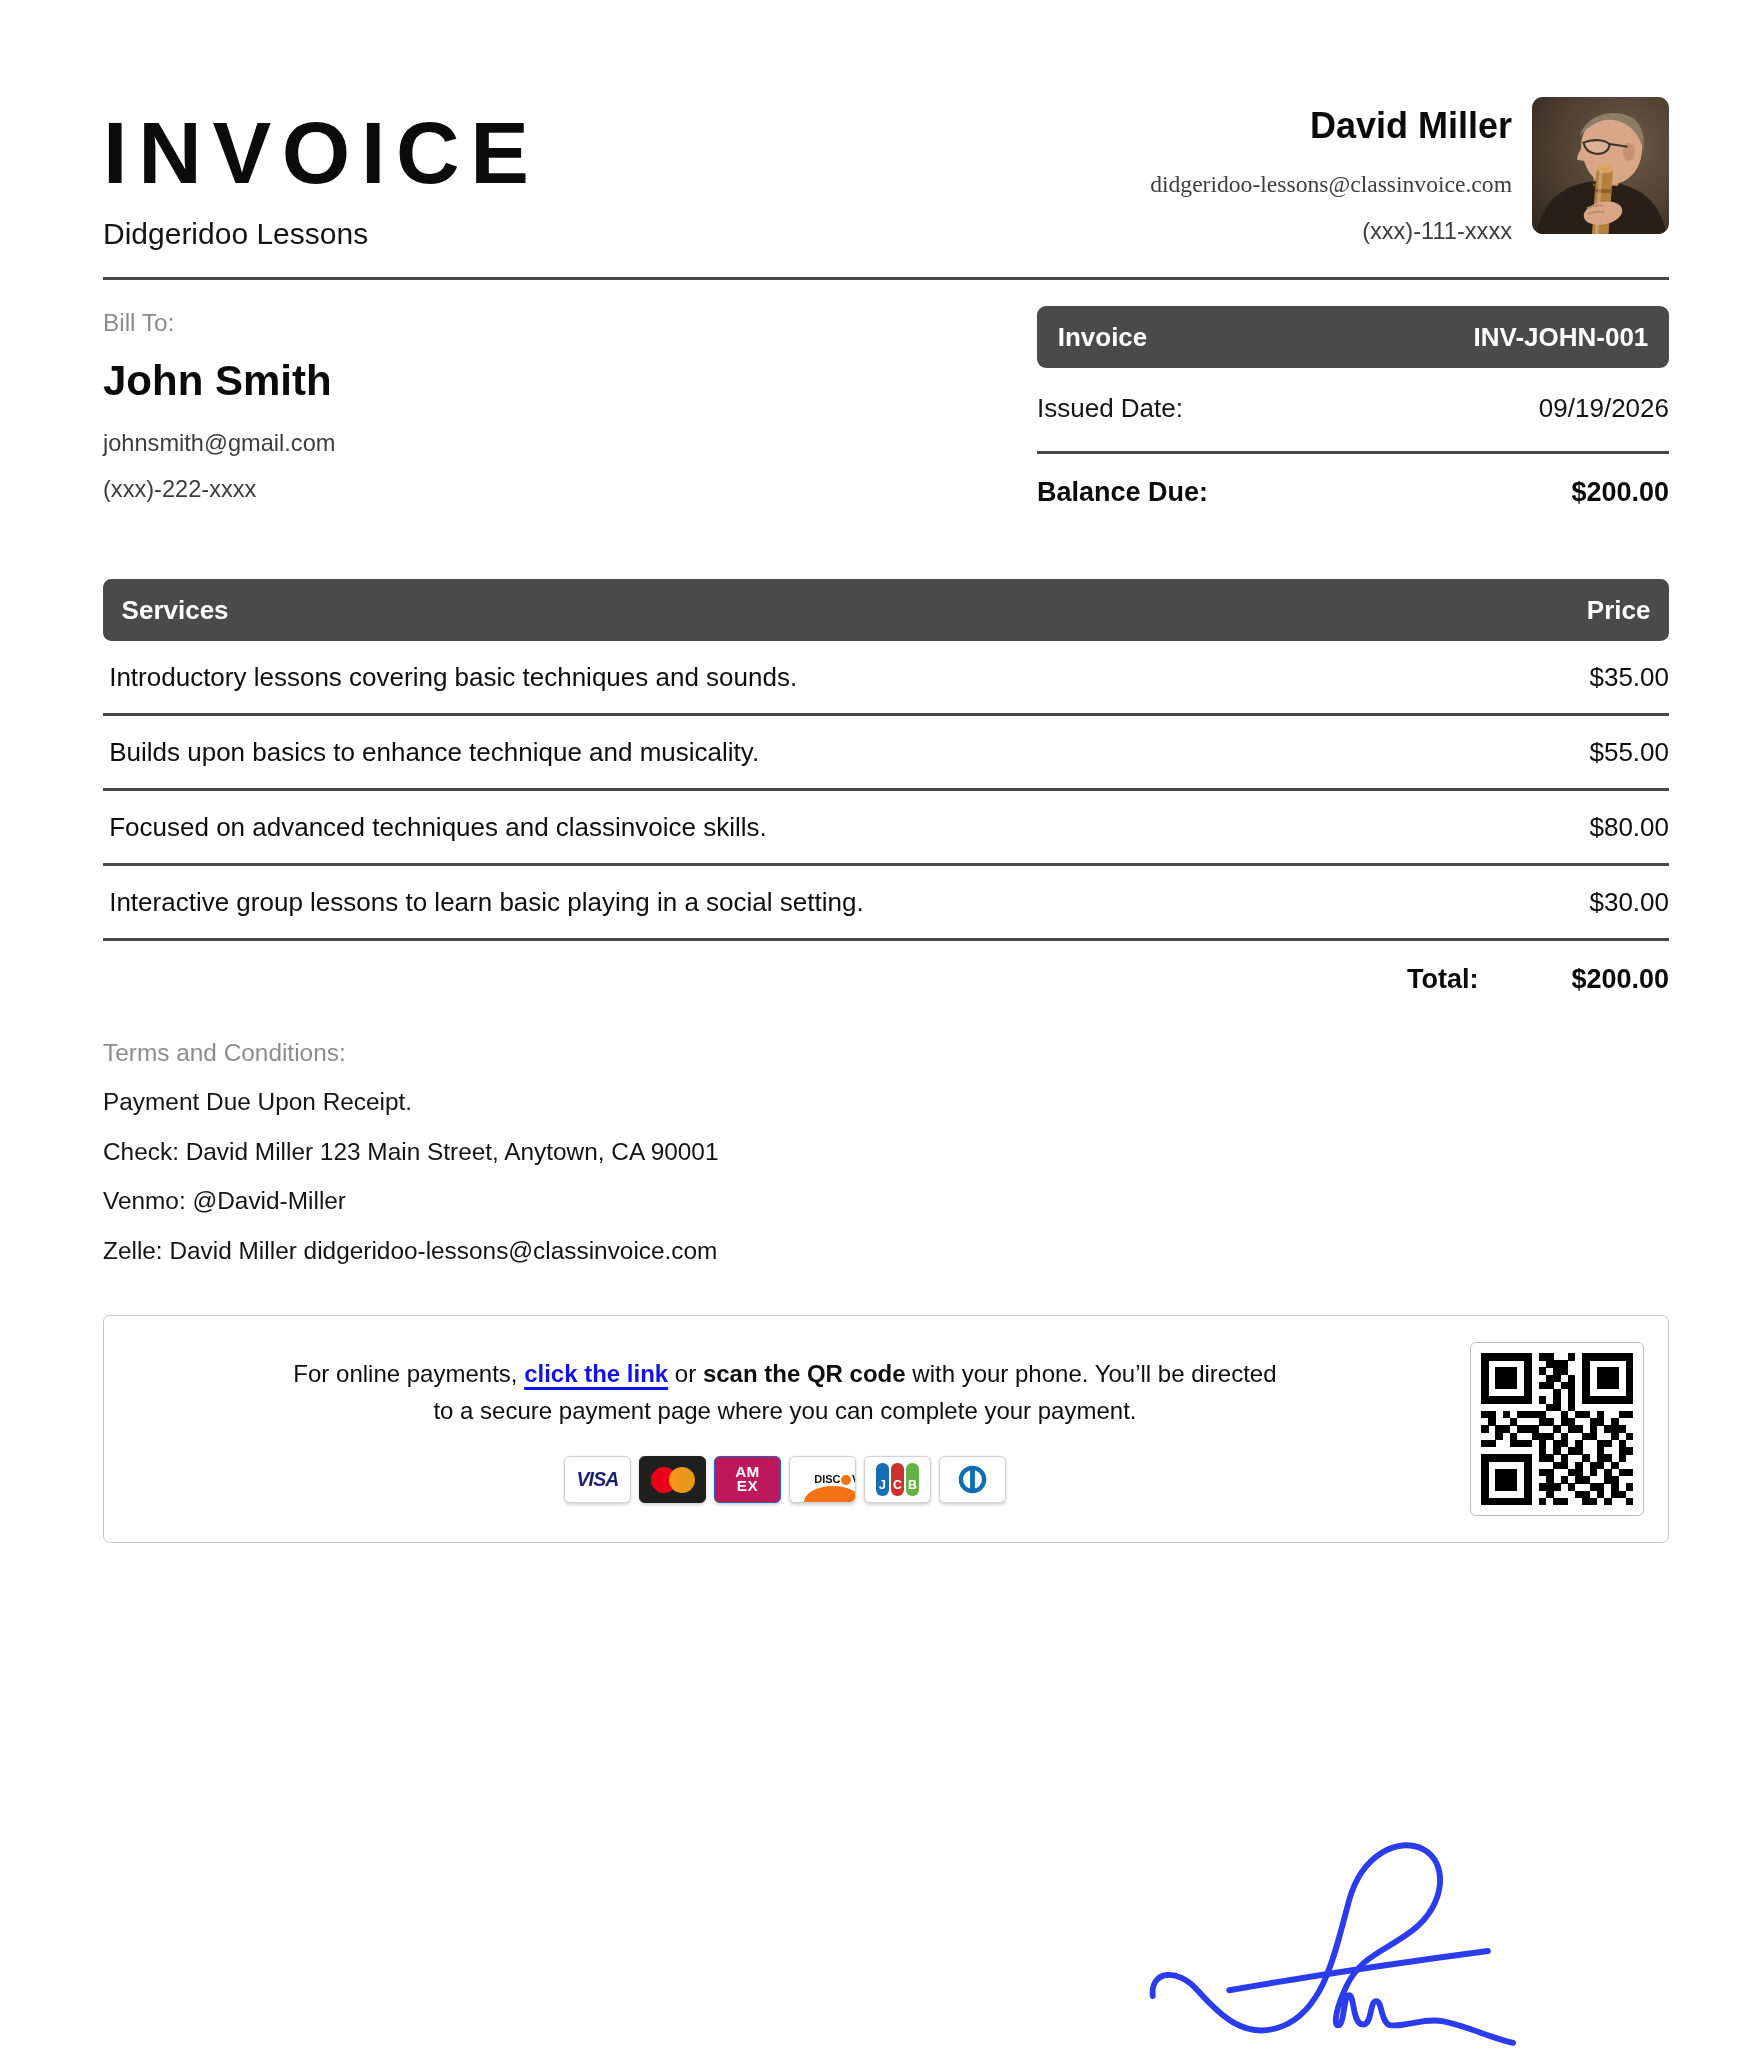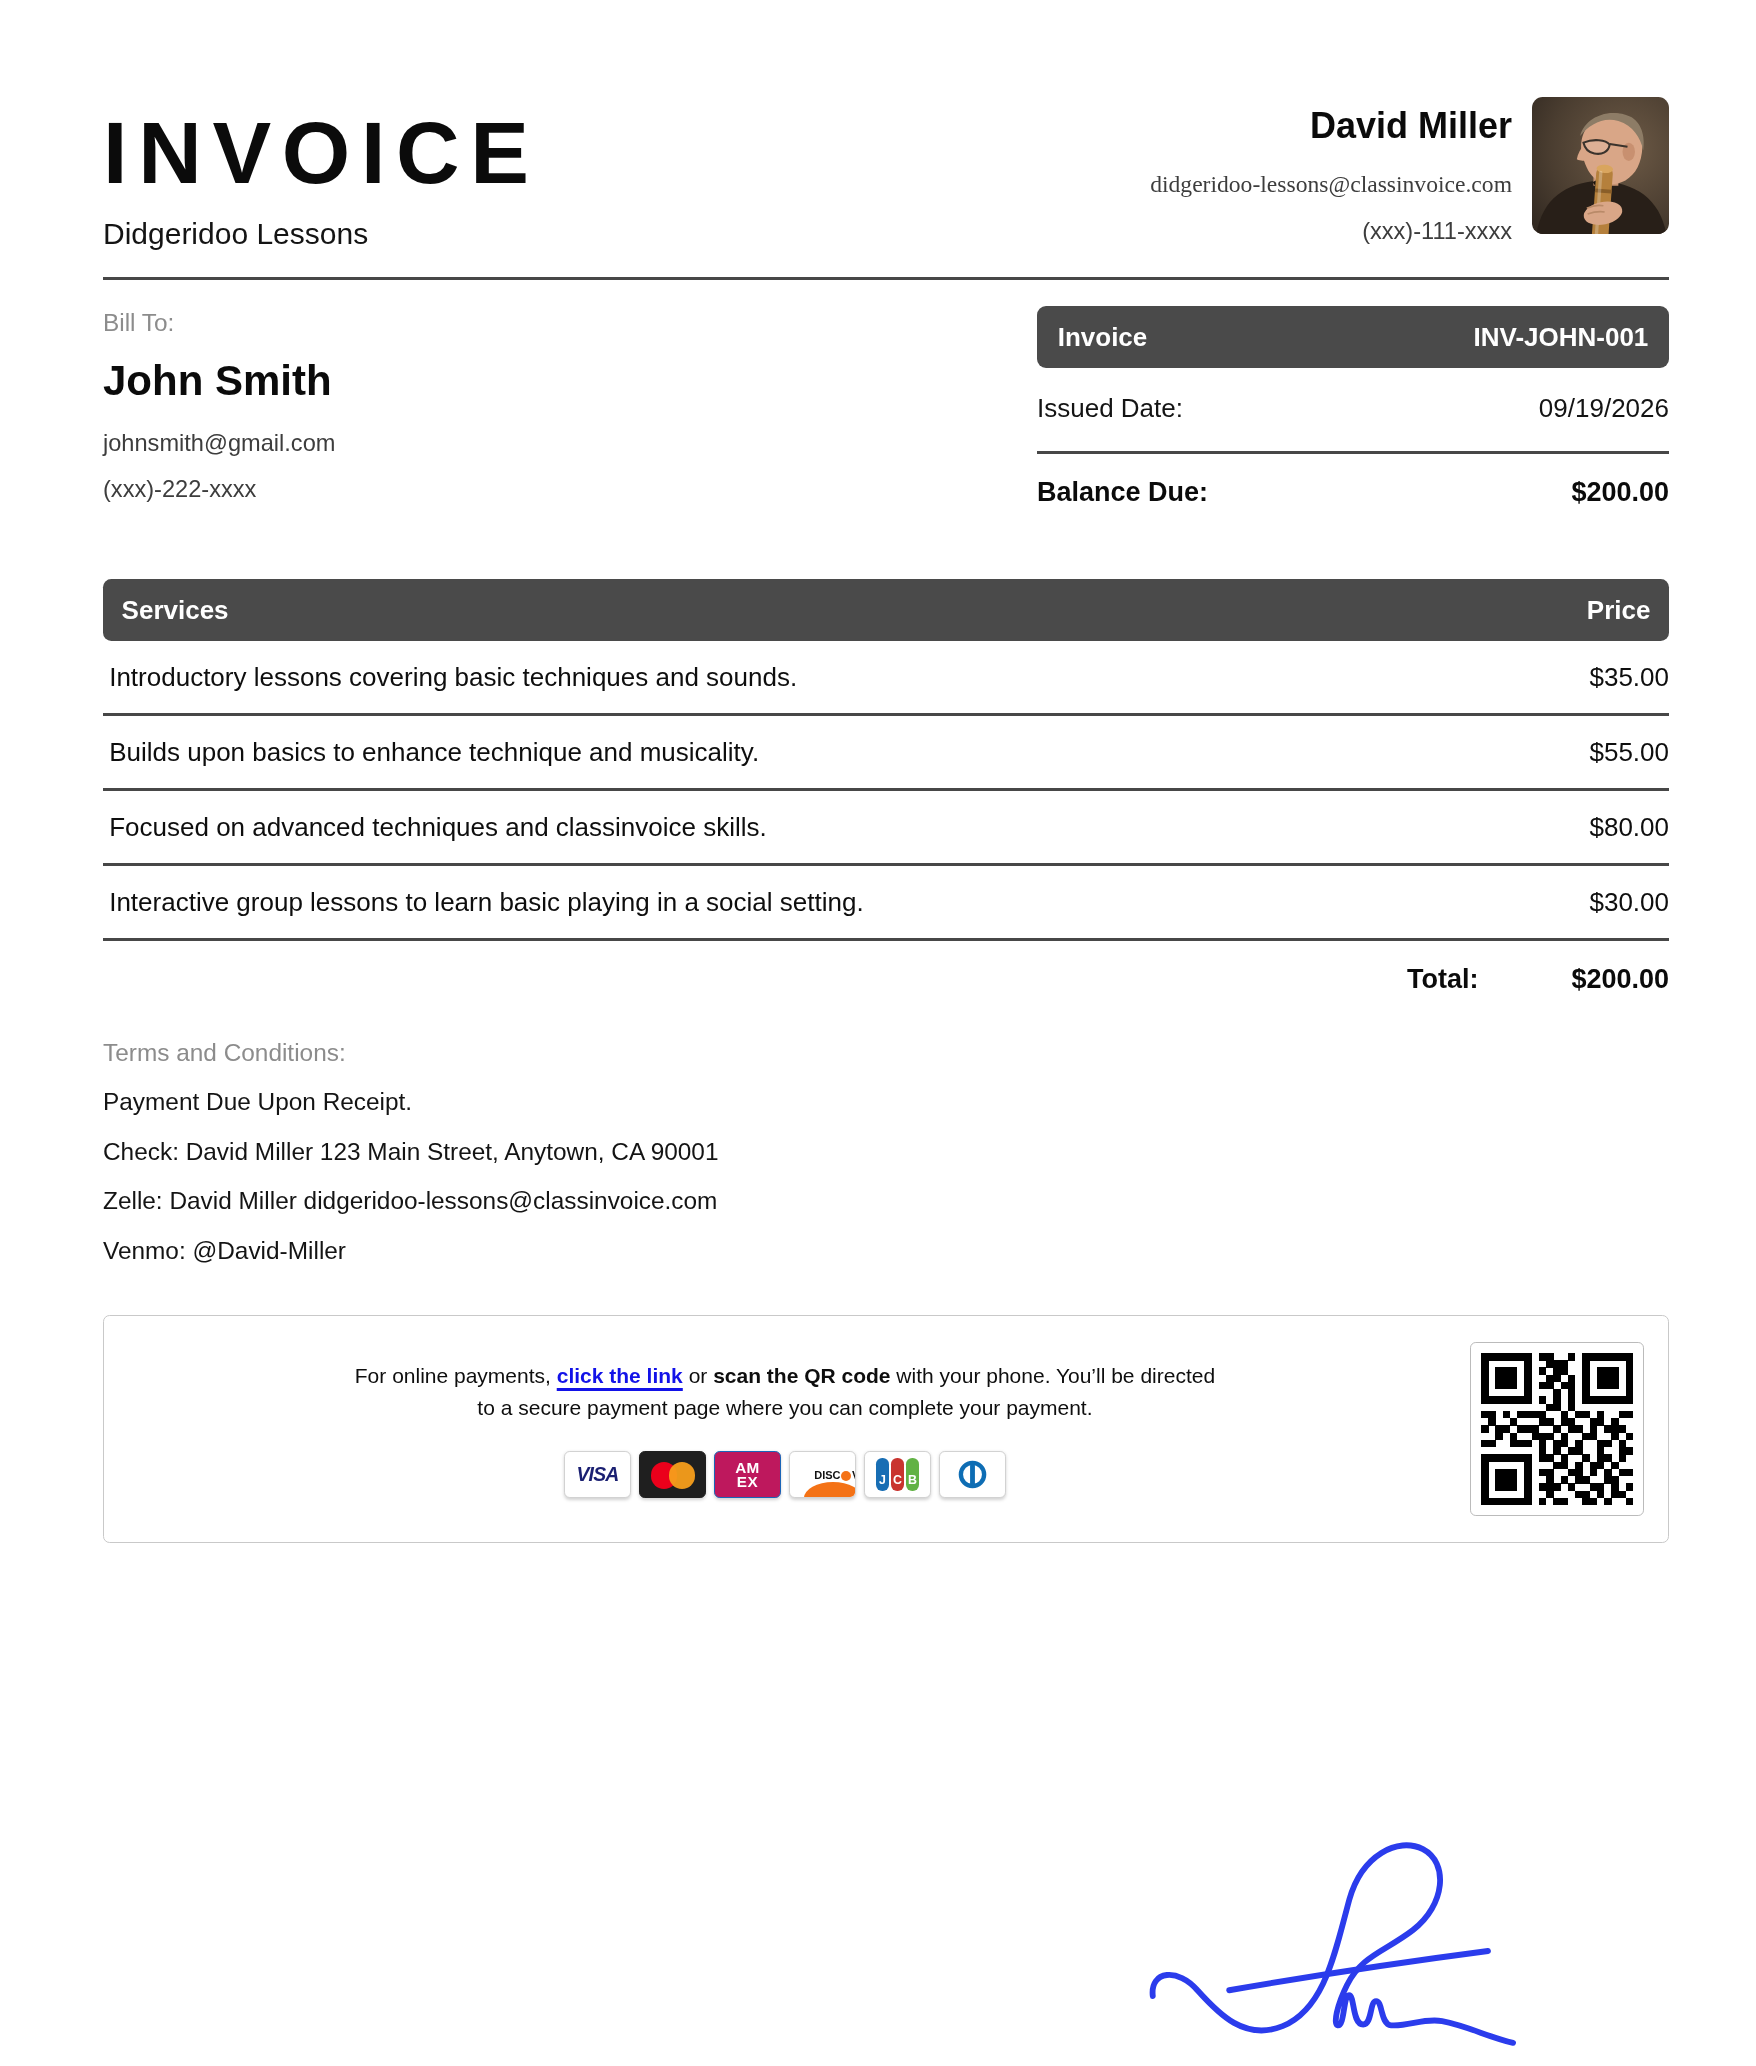--- a/index.html
+++ b/index.html
@@ -73,21 +73,21 @@
 
   
   .payment-box{
     margin-top:50px;
     border:1.2px solid #c9c9c9;border-radius:6.6px;
     display:flex;align-items:center;gap:18.6px;
     padding:26px 24px 26px 14.5px;
     min-height:205px;
   }
   .payment-left{flex:1;text-align:center;}
-  .payment-text{font-size:21px;line-height:1.56;color:#0e0e0e;}
+  .payment-text{font-size:24px;line-height:1.56;color:#0e0e0e;}
   .payment-link{color:#1212e8;font-weight:bold;text-decoration:underline;text-decoration-thickness:2.5px;text-underline-offset:5px;cursor:pointer;}
   .payment-bold{font-weight:bold;}
   .cards{display:flex;justify-content:center;align-items:center;gap:8px;margin-top:26px;}
   .card{
     position:relative;width:67px;height:47px;border-radius:5.8px;
     background:#ffffff;border:0.8px solid #d2d2d2;
     box-shadow:0 1.7px 3.3px rgba(0,0,0,0.18);
     display:flex;align-items:center;justify-content:center;overflow:hidden;
   }
   .card.mc{background:#1f1f1f;border-color:#1f1f1f;}
@@ -215,22 +215,22 @@
     <div class="total-row">
       <span>Total:</span>
       <span>$200.00</span>
     </div>
   </div>
 
   <div class="terms">
     <div class="terms-label">Terms and Conditions:</div>
     <div class="terms-line">Payment Due Upon Receipt.</div>
     <div class="terms-line">Check: David Miller 123 Main Street, Anytown, CA 90001</div>
+    <div class="terms-line">Venmo: @David-Miller</div>
     <div class="terms-line">Zelle: David Miller didgeridoo-lessons@classinvoice.com</div>
-    <div class="terms-line">Venmo: @David-Miller</div>
   </div>
 
   <div class="payment-box">
     <div class="payment-left">
       <div class="payment-text">
         <span>For online payments, </span><span class="payment-link">click the link</span><span> or </span><span class="payment-bold">scan the QR code</span><span> with your phone. You’ll be directed</span><br>
         <span>to a secure payment page where you can complete your payment.</span>
       </div>
       <div class="cards">
         <div class="card visa">

